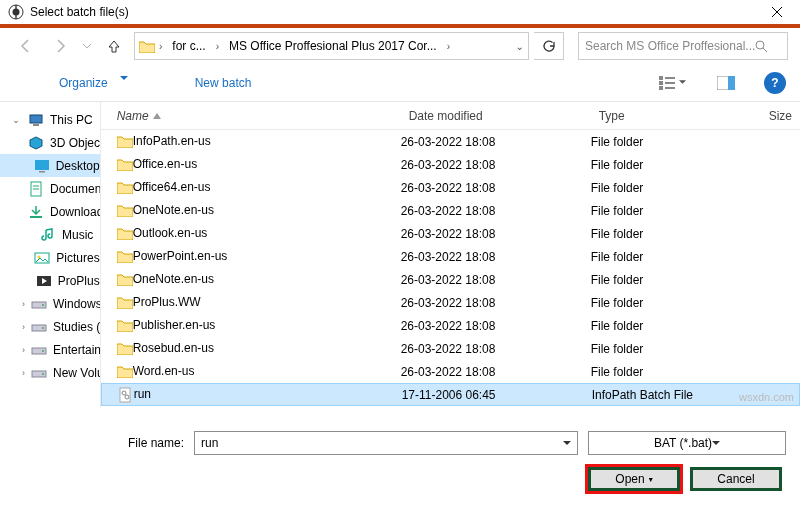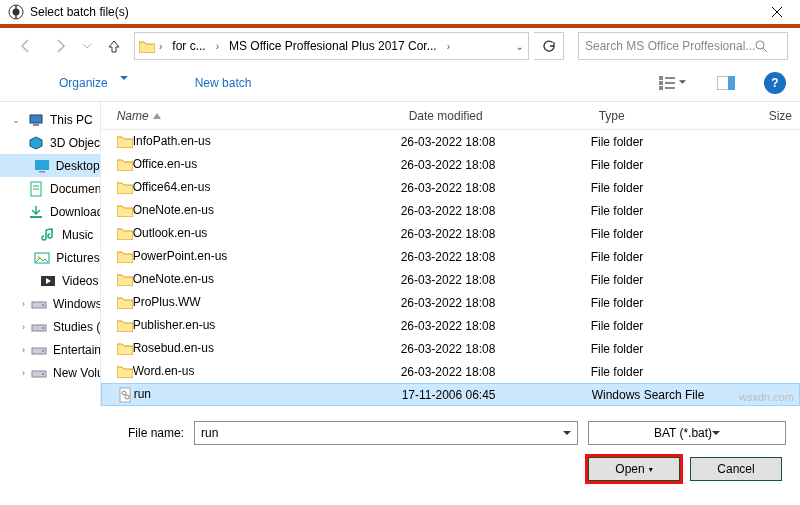--- a/index.html
+++ b/index.html
@@ -39,27 +39,27 @@
   .col.type { width:170px; }
   .col.size { flex:1; text-align:right; }
   .rows { overflow-y: scroll; height: 277px; }
   .row { display:flex; height:23px; align-items:center; }
   .row.sel { background:#cce8ff; border:1px solid #99d1ff; }
   .row .cell { overflow:hidden; white-space:nowrap; text-overflow:ellipsis; }
   .row .cname { width:300px; padding-left:16px; display:flex; gap:0; }
   .row .cdate { width:190px; }
   .row .ctype { width:170px; }
   .row .folder-ico, .row .file-ico { width:16px; height:16px; display:flex; align-items:center; justify-content:center; flex-shrink:0; }
-  .footer { padding: 14px 14px 0; }
+  .footer { padding: 24px 14px 0; }
   .fn-row { display:flex; align-items:center; gap:10px; margin-bottom:12px; }
   .fn-label { width:170px; text-align:right; }
   .fn-input { flex:1; height:24px; border:1px solid #8c8c8c; padding:0 6px; display:flex; align-items:center; justify-content:space-between; }
   .fn-filter { width:198px; height:24px; border:1px solid #8c8c8c; padding:0 6px; display:flex; align-items:center; justify-content:center; }
   .btn-row { display:flex; justify-content:flex-end; gap:10px; padding-right:4px; }
-  .btn { width:92px; height:24px; border:1px solid #14532d; background:#e1e1e1; display:flex; align-items:center; justify-content:center; }
+  .btn { width:92px; height:24px; border:3px solid #14532d; background:#e1e1e1; display:flex; align-items:center; justify-content:center; }
   .btn.open { outline:3px solid #e11; }
   .btn .dd-arrow { margin-left:4px; font-size:8px; }
   
   .folder-glyph { width:16px; height:13px; }
   .watermark { position:absolute; right:6px; bottom:4px; color:#bbb; font-size:11px; pointer-events:none; }
   ::-webkit-scrollbar { width:16px; }
   ::-webkit-scrollbar-track { background:#f0f0f0; }
   ::-webkit-scrollbar-thumb { background:#c2c2c2; border:2px solid #f0f0f0; }
 </style>
 </head>
@@ -244,21 +244,21 @@
           <span>Pictures</span>
         </div>
         <div class="tree-item sub">
           <span class="exp"></span>
           <span class="ico">
             <svg width="16" height="16" viewBox="0 0 16 16">
               <rect x="1" y="3" width="14" height="10" fill="#333"></rect>
               <path d="M6 5 l5 3 l-5 3 z" fill="#fff"></path>
             </svg>
           </span>
-          <span>Videos</span>
+          <span>ProPlus</span>
         </div>
         <div class="tree-item sub">
           <span class="exp">›</span>
           <span class="ico">
             <svg width="16" height="16" viewBox="0 0 16 16">
               <rect x="1" y="6" width="14" height="6" fill="#ccd" stroke="#889"></rect>
               <circle cx="12" cy="9" r="1" fill="#4a4"></circle>
             </svg>
           </span>
           <span>Windows-SSD (C</span>
@@ -451,21 +451,21 @@
             <span class="folder-ico">
               <svg width="16" height="16" viewBox="0 0 16 16">
                 <rect x="2" y="1" width="10" height="14" fill="#fff" stroke="#aaa"></rect>
                 <circle cx="6" cy="6" r="2" fill="none" stroke="#888"></circle>
                 <circle cx="9" cy="10" r="2" fill="none" stroke="#888"></circle>
               </svg>
             </span>
             <span>run</span>
           </div>
           <div class="cell cdate">17-11-2006 06:45</div>
-          <div class="cell ctype">Windows Search File</div>
+          <div class="cell ctype">InfoPath Batch File</div>
         </div>
       </div>
     <div class="watermark">wsxdn.com</div>
   </div>
 </div>
 
 <div class="footer">
   <div class="fn-row">
     <div class="fn-label">File name:</div>
     <div class="fn-input">

